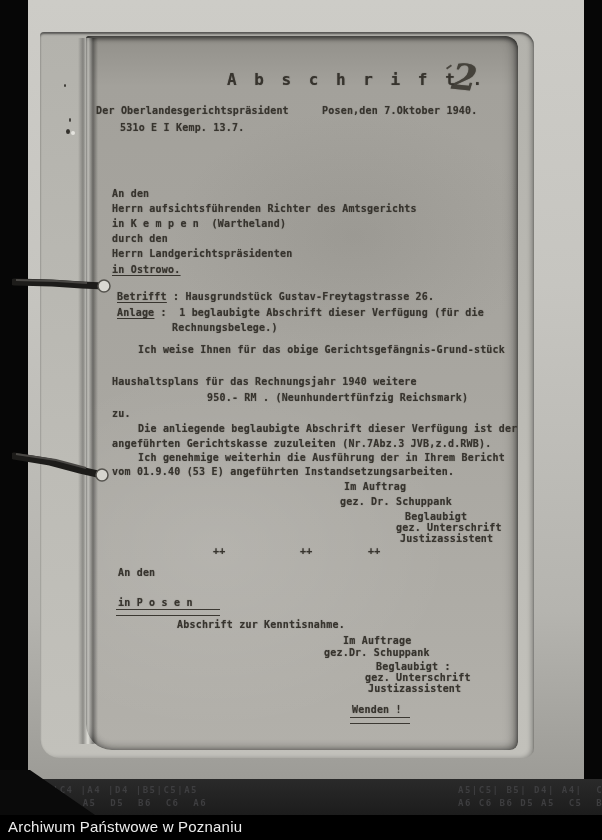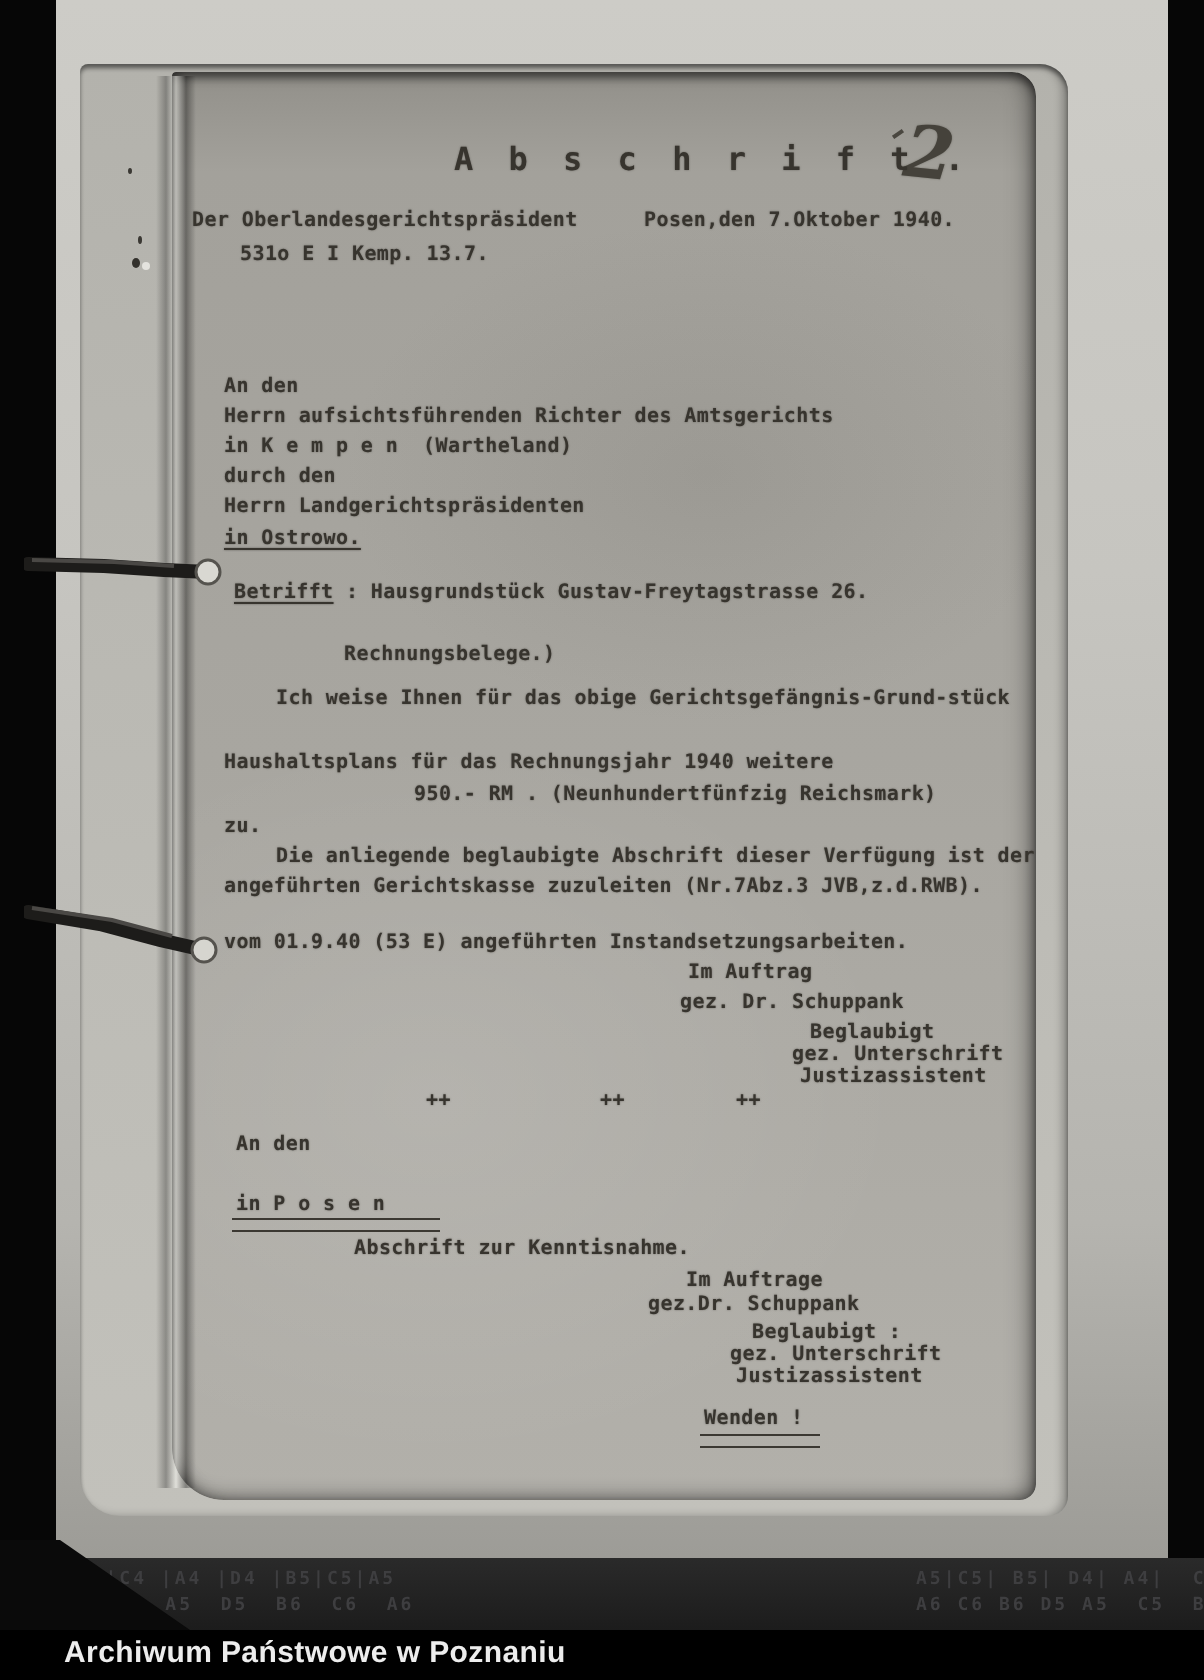--- a/index.html
+++ b/index.html
@@ -47,21 +47,21 @@
   
   .fastener{position:absolute;}
   
   #strip{position:absolute;left:0;top:779px;width:602px;height:36px;
          background:linear-gradient(180deg,#2a2a2a,#1c1c1c);}
   .film-label{position:absolute;font-family:"DejaVu Sans Mono",monospace;font-weight:700;
               font-size:9px;letter-spacing:1.5px;color:#3e3e40;white-space:pre;}
   
   #archive-bar{position:absolute;left:0;top:815px;width:602px;height:25px;background:#000;}
   #archive-bar span{position:absolute;left:8px;top:3px;font-family:"Liberation Sans",sans-serif;
-                    font-weight:700;font-size:15px;color:#ededed;letter-spacing:.2px;margin-left:24px;}
+                    font-weight:400;font-size:15px;color:#ededed;letter-spacing:.2px;}
 </style>
 </head>
 <body>
 
 <div id="screen">
 
   <div id="backing"></div>
   <div id="band-left" class="band"></div>
   <div id="band-right" class="band"></div>
   <div id="under-sheet"></div>
@@ -96,28 +96,30 @@
   <div class="t" style="left:120px;top:122px">531o E I Kemp. 13.7.</div>
 
   <div class="t" style="left:112px;top:188px">An den</div>
   <div class="t" style="left:112px;top:203px">Herrn aufsichtsführenden Richter des Amtsgerichts</div>
   <div class="t" style="left:112px;top:218px">in K e m p e n  (Wartheland)</div>
   <div class="t" style="left:112px;top:233px">durch den</div>
   <div class="t" style="left:112px;top:248px">Herrn Landgerichtspräsidenten</div>
   <div class="t ul" style="left:112px;top:264px">in Ostrowo.</div>
 
   <div class="t" style="left:117px;top:291px"><span class="ul">Betrifft</span><span> : Hausgrundstück Gustav-Freytagstrasse 26.</span></div>
+  <div class="t" style="left:117px;top:307px"><span class="ul">Anlage</span><span> :  1 beglaubigte Abschrift dieser Verfügung (für die</span></div>
   <div class="t" style="left:172px;top:322px">Rechnungsbelege.)</div>
 
   <div class="t" style="left:138px;top:344px">Ich weise Ihnen für das obige Gerichtsgefängnis-Grund-stück</div>
   <div class="t" style="left:112px;top:376px">Haushaltsplans für das Rechnungsjahr 1940 weitere</div>
   <div class="t" style="left:207px;top:392px">950.- RM . (Neunhundertfünfzig Reichsmark)</div>
   <div class="t" style="left:112px;top:408px">zu.</div>
   <div class="t" style="left:138px;top:423px">Die anliegende beglaubigte Abschrift dieser Verfügung ist der</div>
   <div class="t" style="left:112px;top:438px">angeführten Gerichtskasse zuzuleiten (Nr.7Abz.3 JVB,z.d.RWB).</div>
+  <div class="t" style="left:138px;top:452px">Ich genehmige weiterhin die Ausführung der in Ihrem Bericht</div>
   <div class="t" style="left:112px;top:466px">vom 01.9.40 (53 E) angeführten Instandsetzungsarbeiten.</div>
 
   <div class="t" style="left:344px;top:481px">Im Auftrag</div>
   <div class="t" style="left:340px;top:496px">gez. Dr. Schuppank</div>
   <div class="t" style="left:405px;top:511px">Beglaubigt</div>
   <div class="t" style="left:396px;top:522px">gez. Unterschrift</div>
   <div class="t" style="left:400px;top:533px">Justizassistent</div>
 
   <div class="t" style="left:213px;top:545px">++</div>
   <div class="t" style="left:300px;top:545px">++</div>

